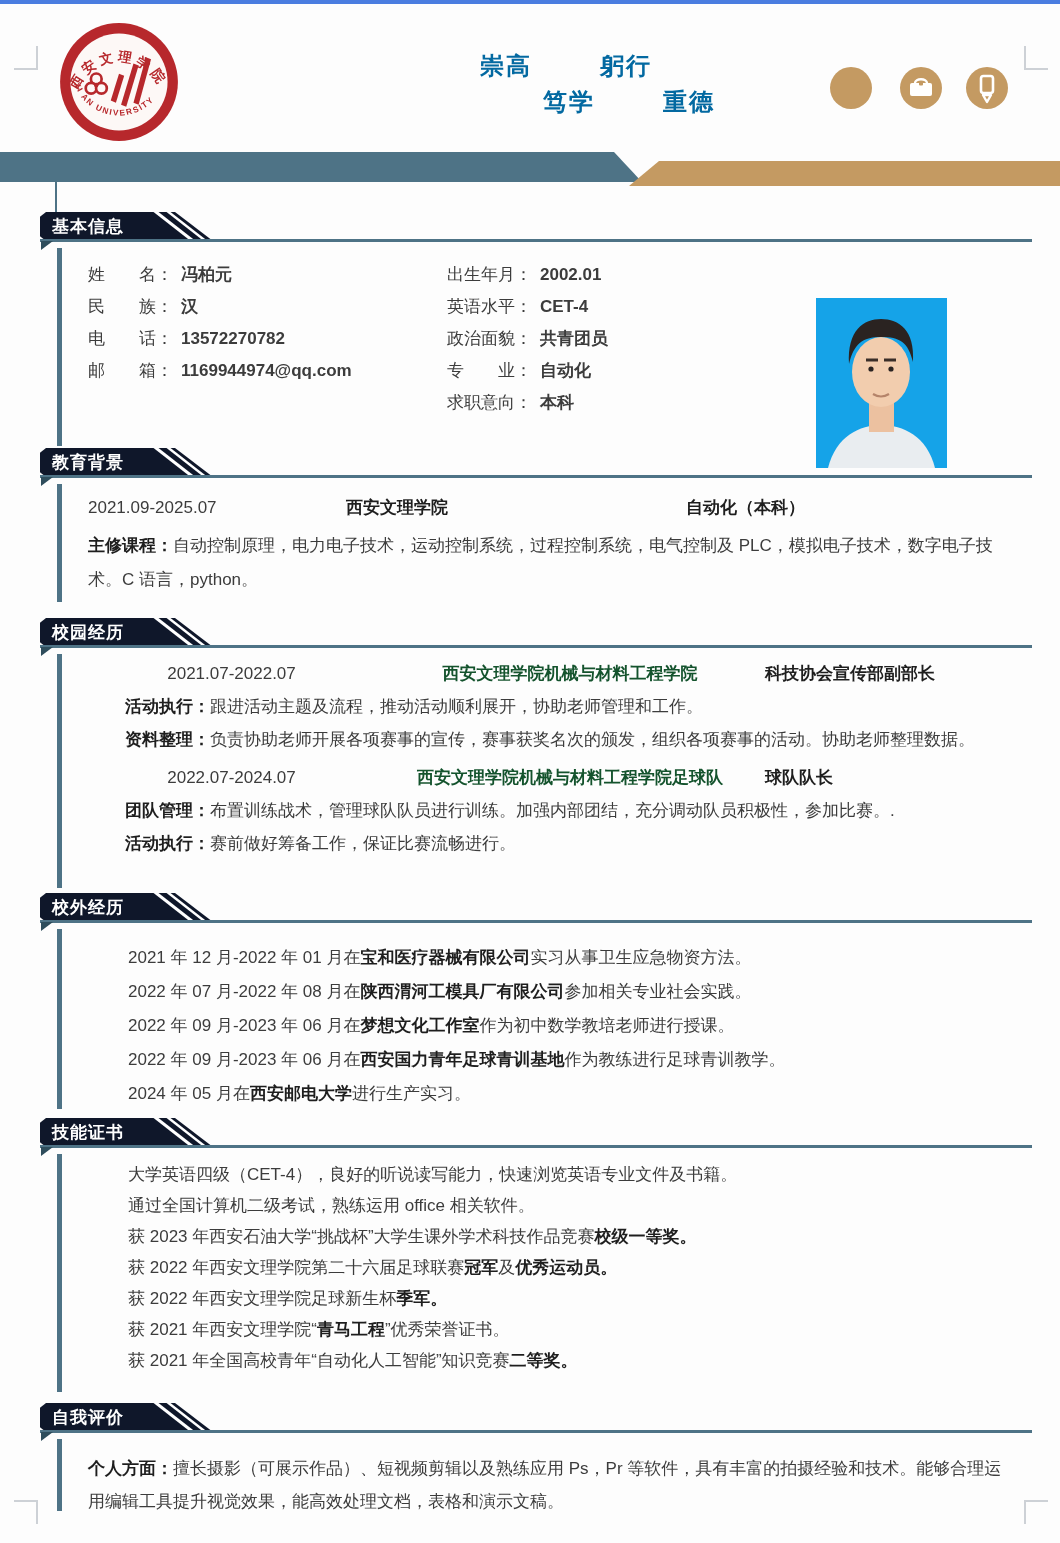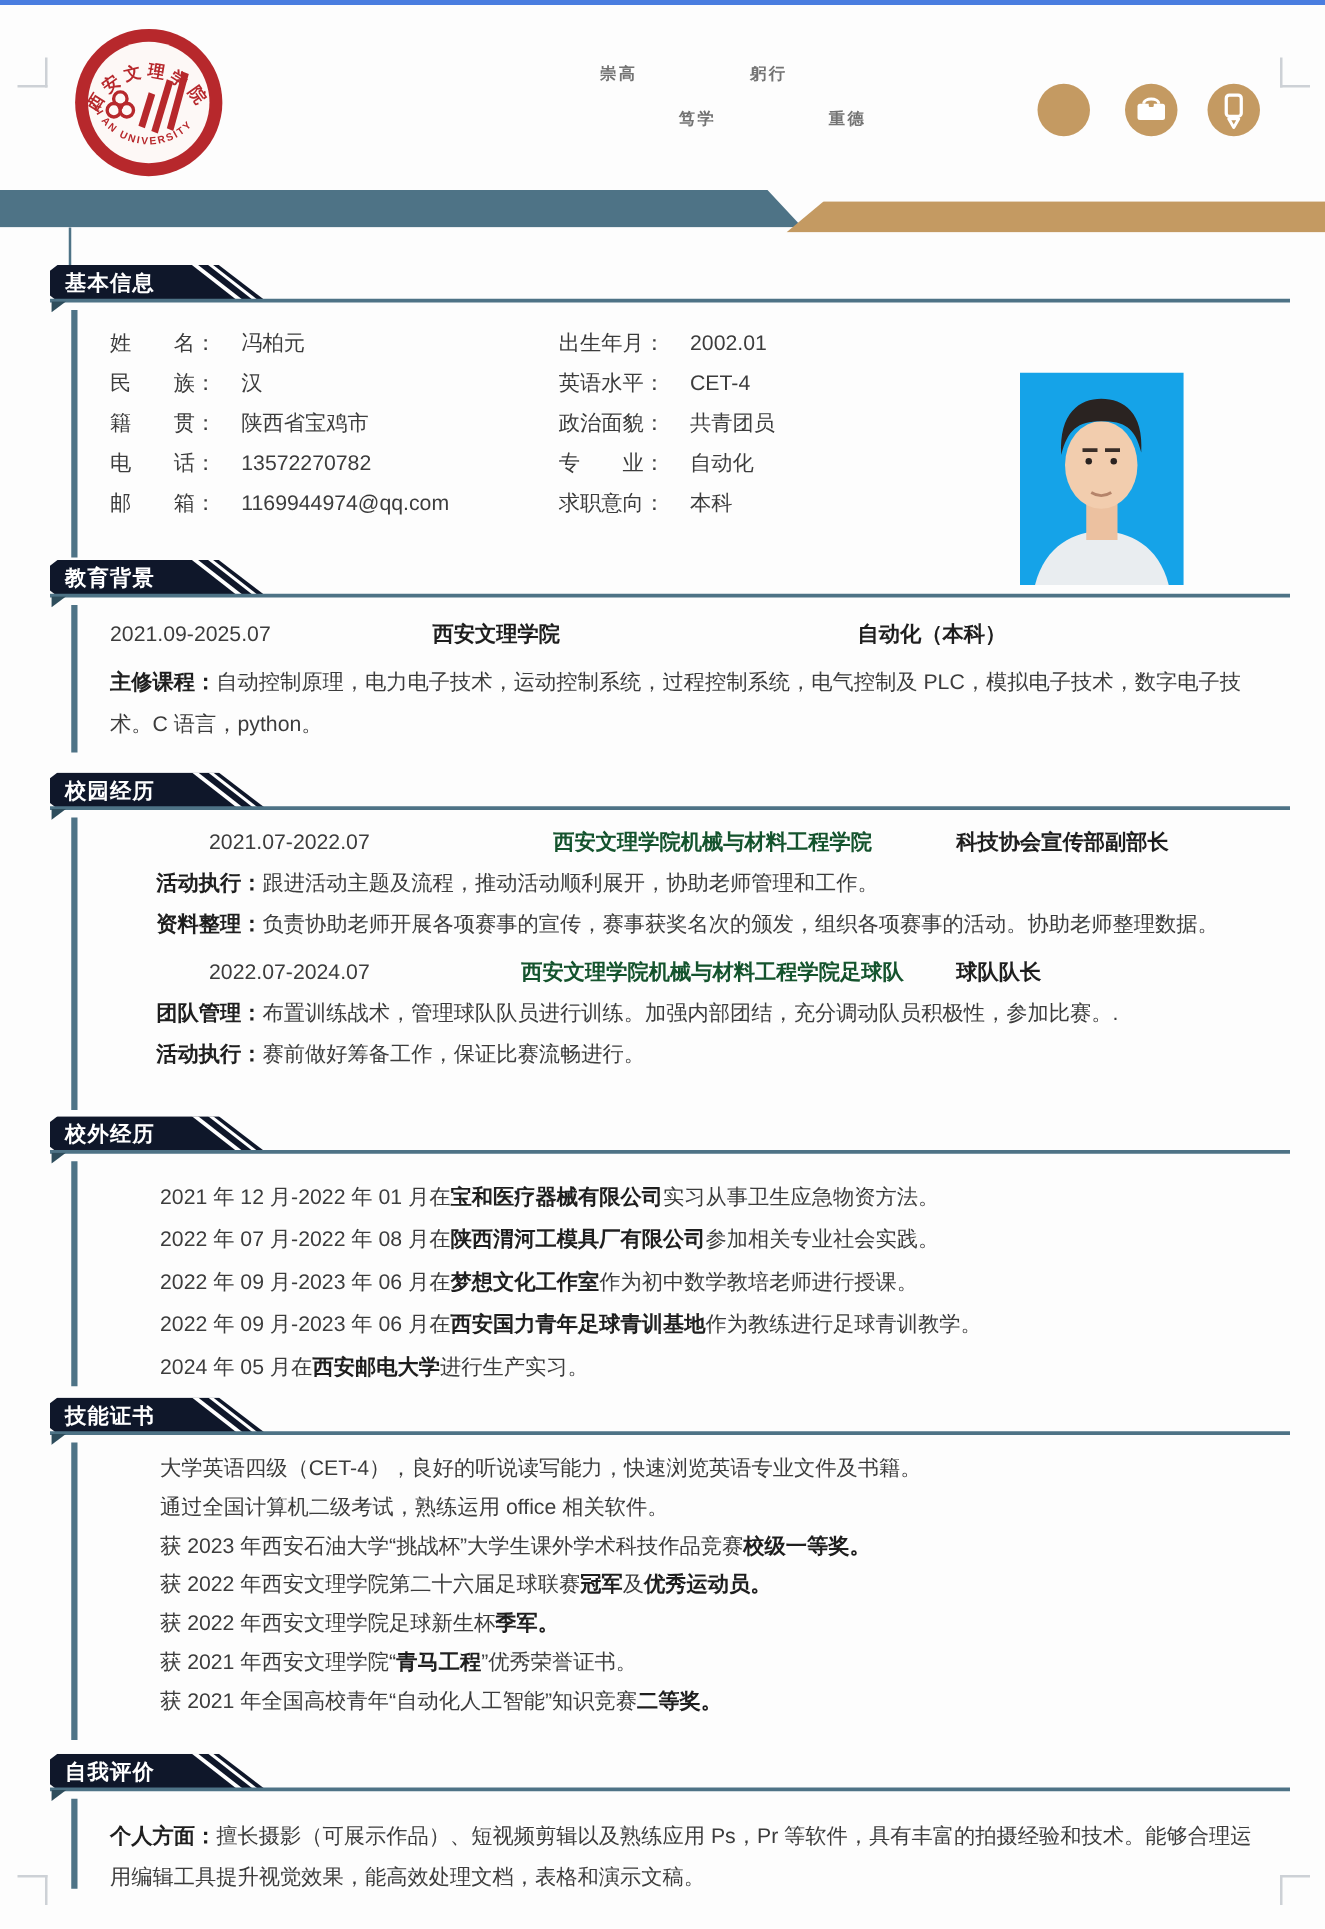--- a/index.html
+++ b/index.html
@@ -14,21 +14,21 @@
   
   .cm{position:absolute;width:22px;height:22px;}
   .cm.tl{left:14px;top:46px;border-right:2px solid #cdd1d6;border-bottom:2px solid #cdd1d6;}
   .cm.tr{left:1024px;top:46px;border-left:2px solid #cdd1d6;border-bottom:2px solid #cdd1d6;}
   .cm.bl{left:14px;top:1500px;border-right:2px solid #cdd1d6;border-top:2px solid #cdd1d6;}
   .cm.br{left:1024px;top:1500px;border-left:2px solid #cdd1d6;border-top:2px solid #cdd1d6;}
 
   
   .logo{position:absolute;left:57px;top:20px;width:124px;height:124px;}
   .motto{position:absolute;left:470px;top:48px;width:330px;height:66px;
-         color:#737373;font-weight:700;font-size:13px;letter-spacing:2px;}
+         color:#0369a1;font-weight:700;font-size:24px;letter-spacing:2px;}
   .motto span{position:absolute;white-space:nowrap;}
   .m1{left:10px;top:2px;} .m2{left:130px;top:2px;text-align:center;} .m3{left:73px;top:38px;} .m4{left:193px;top:38px;}
   .gicon{position:absolute;top:67px;width:42px;height:42px;border-radius:50%;background:#c49a62;}
   .gi1{left:830px;} .gi2{left:900px;} .gi3{left:966px;}
   .gicon svg{position:absolute;left:0;top:0;}
 
   
   .band1{position:absolute;left:0;top:152px;width:642px;height:30px;background:#4e7386;
          clip-path:polygon(0 0,614px 0,642px 100%,0 100%);}
   .band2{position:absolute;left:629px;top:161px;width:431px;height:25px;background:#c49a62;
@@ -44,21 +44,21 @@
   .s1{left:134px;width:5px;} .s2{left:147px;width:4px;}
   .rule{position:absolute;left:40px;width:992px;height:3px;background:#4e7386;}
   .fold{position:absolute;left:41px;width:12px;height:9px;background:#2e4d5c;
         clip-path:polygon(0 0,100% 0,0 100%);}
   .sbar{position:absolute;left:57px;width:5px;background:#4e7386;}
 
   
   .basic-col{position:absolute;line-height:32px;white-space:nowrap;}
   .bc-left{left:88px;top:259px;}
   .bc-right{left:447px;top:259px;}
-  .fval{margin-left:20px;}
+  .fval{margin-left:8px;font-weight:bold;}
   .photo{position:absolute;left:816px;top:298px;width:131px;height:170px;}
 
   
   .edu{position:absolute;left:88px;top:493px;right:45px;}
   .edu-row{display:flex;line-height:30px;white-space:nowrap;}
   .edu-row .c1{width:258px;} .edu-row .c2{width:340px;font-weight:700;color:#1e1e1e;}
   .edu-row .c3{font-weight:700;color:#1e1e1e;}
   .courses{margin-top:6px;line-height:34px;width:927px;}
 
   
@@ -146,21 +146,20 @@
     <span class="stripe s2"></span>
     <span class="tag-label">基本信息</span>
   </div>
   <div class="rule" style="top:239px"></div>
   <div class="fold" style="top:241px"></div>
   <div class="sbar" style="top:248px;height:198px"></div>
 
   <div class="basic-col bc-left">
     <div><span>姓　　名：</span><span class="fval">冯柏元</span></div>
     <div><span>民　　族：</span><span class="fval">汉</span></div>
-    <div><span>籍　　贯：</span><span class="fval">陕西省宝鸡市</span></div>
     <div><span>电　　话：</span><span class="fval">13572270782</span></div>
     <div><span>邮　　箱：</span><span class="fval">1169944974@qq.com</span></div>
   </div>
   <div class="basic-col bc-right">
     <div><span>出生年月：</span><span class="fval">2002.01</span></div>
     <div><span>英语水平：</span><span class="fval">CET-4</span></div>
     <div><span>政治面貌：</span><span class="fval">共青团员</span></div>
     <div><span>专　　业：</span><span class="fval">自动化</span></div>
     <div><span>求职意向：</span><span class="fval">本科</span></div>
   </div>

